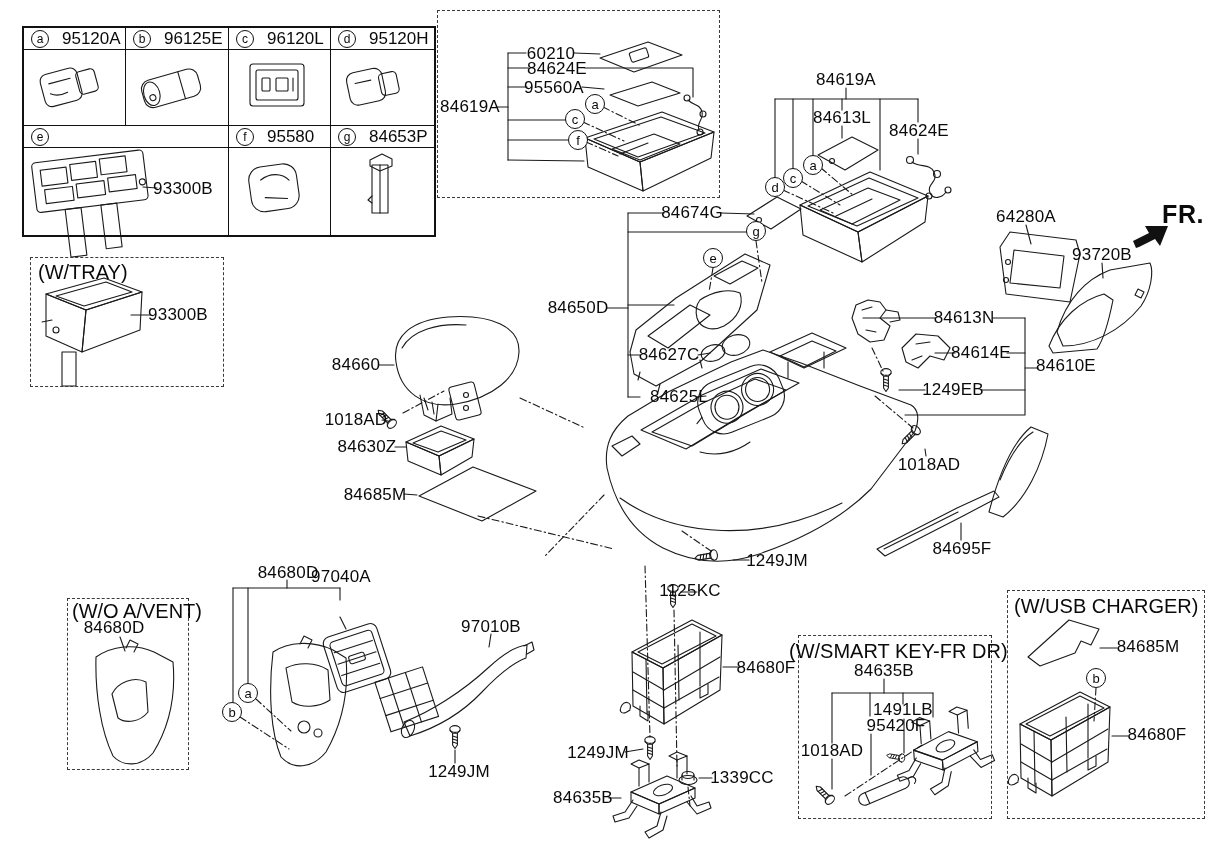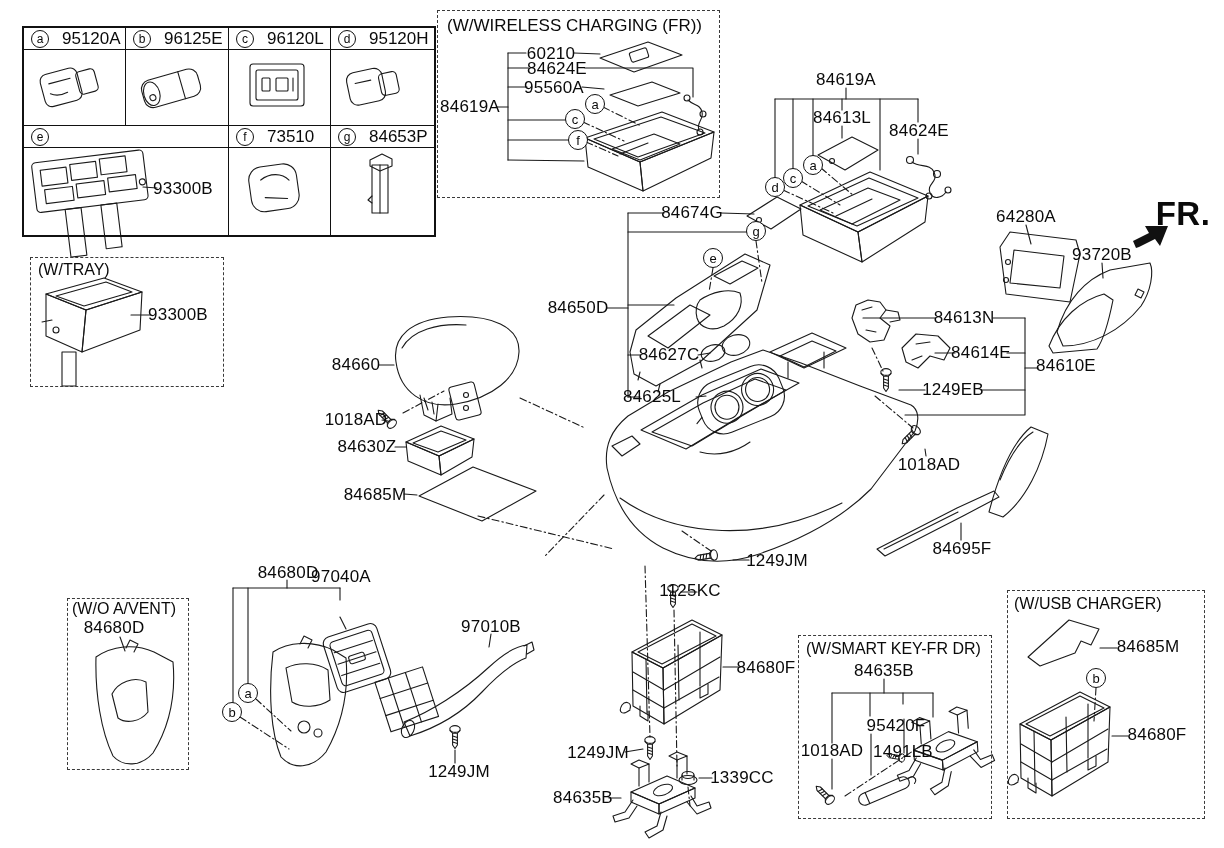--- a/index.html
+++ b/index.html
@@ -3,22 +3,22 @@
 <meta charset="utf-8">
 <style>
   html,body{margin:0;padding:0;background:#fff;}
   #stage{position:relative;width:1224px;height:848px;background:#ffffff;overflow:hidden;
          font-family:"Liberation Sans",sans-serif;color:#0a0a0a;}
   svg#art{position:absolute;left:0;top:0;}
   svg#art *{stroke:#1a1a1a;fill:none;stroke-width:1.1;stroke-linejoin:round;stroke-linecap:round;}
   svg#art .solid{fill:#111;stroke:none;}
   svg#art .dd{stroke-dasharray:7 3 1.5 3;}
   .lbl{position:absolute;transform:translate(-50%,-50%);font-size:17px;white-space:nowrap;letter-spacing:.2px;}
-  .title{position:absolute;font-size:16px;white-space:nowrap;}
-  .frlbl{position:absolute;transform:translate(-50%,-50%);font-size:33px;font-weight:bold;letter-spacing:.5px;text-align:right;}
+  .title{position:absolute;font-size:20px;white-space:nowrap;}
+  .frlbl{position:absolute;transform:translate(-50%,-50%);font-size:25px;font-weight:bold;letter-spacing:.5px;text-align:right;}
   .co{position:absolute;width:18px;height:18px;border:1.4px solid #111;border-radius:50%;
       transform:translate(-50%,-50%);display:flex;align-items:center;justify-content:center;
       font-size:13px;background:#fff;z-index:5;}
   .dbox{position:absolute;border:1.5px dashed #3a3a3a;}
   .ltable{position:absolute;left:22px;top:26px;width:410px;height:207px;border:2px solid #111;}
   .cell{position:absolute;box-sizing:border-box;}
   .br{border-right:1px solid #111;} .bb{border-bottom:1px solid #111;}
   .hcell{display:flex;align-items:center;gap:13px;padding-left:7px;}
   .tco{width:16px;height:16px;border:1.3px solid #111;border-radius:50%;flex:0 0 auto;
        display:flex;align-items:center;justify-content:center;font-size:12px;}
@@ -451,62 +451,61 @@
   </div>
   <div class="cell br bb" style="left:0;top:22px;width:102px;height:76px"></div>
   <div class="cell br bb" style="left:102px;top:22px;width:103px;height:76px"></div>
   <div class="cell br bb" style="left:205px;top:22px;width:102px;height:76px"></div>
   <div class="cell bb" style="left:307px;top:22px;width:103px;height:76px"></div>
   <div class="cell hcell br bb" style="left:0;top:98px;width:205px;height:22px">
     <span class="tco">e</span>
   </div>
   <div class="cell hcell br bb" style="left:205px;top:98px;width:102px;height:22px">
     <span class="tco">f</span>
-    <span class="pn">73510</span>
+    <span class="pn">95580</span>
   </div>
   <div class="cell hcell bb" style="left:307px;top:98px;width:103px;height:22px">
     <span class="tco">g</span>
     <span class="pn">84653P</span>
   </div>
   <div class="cell br" style="left:0;top:120px;width:205px;height:87px"></div>
   <div class="cell br" style="left:205px;top:120px;width:102px;height:87px"></div>
   <div class="cell" style="left:307px;top:120px;width:103px;height:87px"></div>
 </div>
 
 <div class="dbox" style="left:30px;top:257px;width:192px;height:128px"></div>
 <div class="dbox" style="left:437px;top:10px;width:281px;height:186px"></div>
 <div class="dbox" style="left:67px;top:598px;width:120px;height:170px"></div>
 <div class="dbox" style="left:798px;top:635px;width:192px;height:182px"></div>
 <div class="dbox" style="left:1007px;top:590px;width:196px;height:227px"></div>
 
 <div class="title" style="left:38px;top:261px">(W/TRAY)</div>
-<div class="title" style="left:447px;top:16px;font-size:17px">(W/WIRELESS CHARGING (FR))</div>
 <div class="title" style="left:72px;top:600px">(W/O A/VENT)</div>
-<div class="title" style="left:806px;top:640px">(W/SMART KEY-FR DR)</div>
+<div class="title" style="left:789px;top:640px">(W/SMART KEY-FR DR)</div>
 <div class="title" style="left:1014px;top:595px">(W/USB CHARGER)</div>
 
 <div class="lbl" style="left:183px;top:189px">93300B</div>
 <div class="lbl" style="left:178px;top:315px">93300B</div>
 
 <div class="lbl" style="left:551px;top:54px">60210</div>
 <div class="lbl" style="left:557px;top:69px">84624E</div>
 <div class="lbl" style="left:554px;top:88px">95560A</div>
 <div class="lbl" style="left:470px;top:107px">84619A</div>
 
 <div class="lbl" style="left:846px;top:80px">84619A</div>
 <div class="lbl" style="left:842px;top:118px">84613L</div>
 <div class="lbl" style="left:919px;top:131px">84624E</div>
 <div class="lbl" style="left:1026px;top:217px">64280A</div>
 <div class="lbl" style="left:1102px;top:255px">93720B</div>
 <div class="frlbl" style="left:1183px;top:214px">FR.</div>
 
 <div class="lbl" style="left:692px;top:213px">84674G</div>
 <div class="lbl" style="left:578px;top:308px">84650D</div>
 <div class="lbl" style="left:669px;top:355px">84627C</div>
-<div class="lbl" style="left:652px;top:397px">84625L</div>
+<div class="lbl" style="left:679px;top:397px">84625L</div>
 
 <div class="lbl" style="left:356px;top:365px">84660</div>
 <div class="lbl" style="left:356px;top:420px">1018AD</div>
 <div class="lbl" style="left:367px;top:447px">84630Z</div>
 <div class="lbl" style="left:375px;top:495px">84685M</div>
 
 <div class="lbl" style="left:964px;top:318px">84613N</div>
 <div class="lbl" style="left:981px;top:353px">84614E</div>
 <div class="lbl" style="left:953px;top:390px">1249EB</div>
 <div class="lbl" style="left:1066px;top:366px">84610E</div>
@@ -521,21 +520,21 @@
 
 <div class="lbl" style="left:690px;top:591px">1125KC</div>
 <div class="lbl" style="left:766px;top:668px">84680F</div>
 <div class="lbl" style="left:598px;top:753px">1249JM</div>
 <div class="lbl" style="left:742px;top:778px">1339CC</div>
 <div class="lbl" style="left:583px;top:798px">84635B</div>
 
 <div class="lbl" style="left:114px;top:628px">84680D</div>
 
 <div class="lbl" style="left:884px;top:671px">84635B</div>
-<div class="lbl" style="left:903px;top:752px">1491LB</div>
+<div class="lbl" style="left:903px;top:710px">1491LB</div>
 <div class="lbl" style="left:896px;top:726px">95420F</div>
 <div class="lbl" style="left:832px;top:751px">1018AD</div>
 
 <div class="lbl" style="left:1148px;top:647px">84685M</div>
 <div class="lbl" style="left:1157px;top:735px">84680F</div>
 
 <div class="co" style="left:595px;top:104px">a</div>
 <div class="co" style="left:575px;top:119px">c</div>
 <div class="co" style="left:578px;top:140px">f</div>
 <div class="co" style="left:813px;top:165px">a</div>

